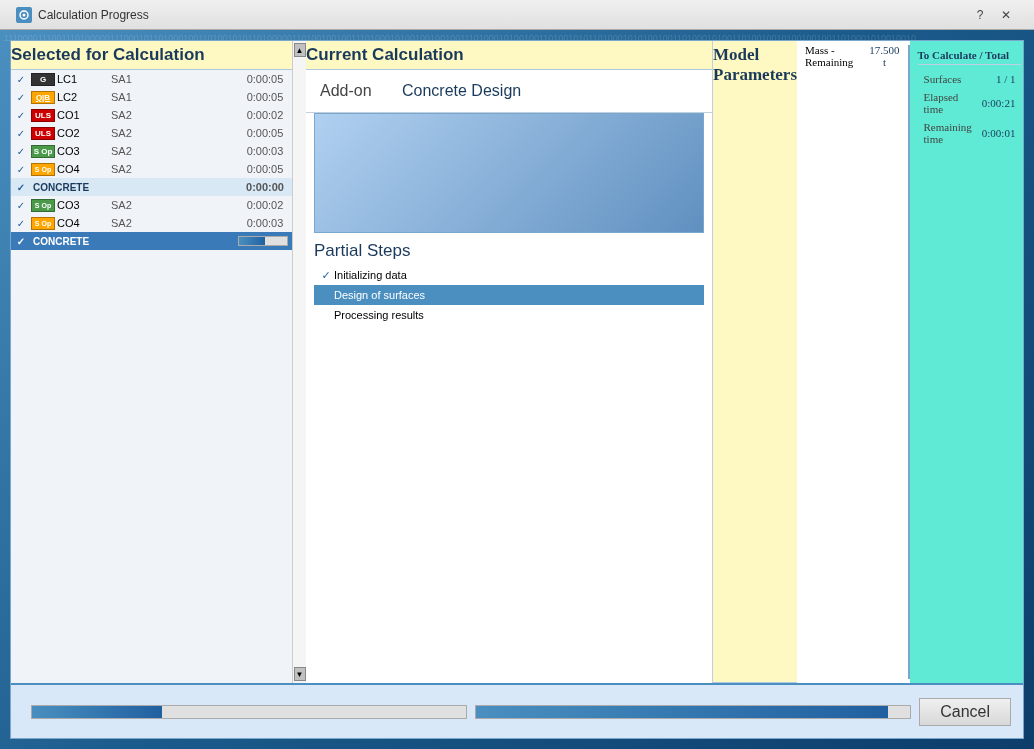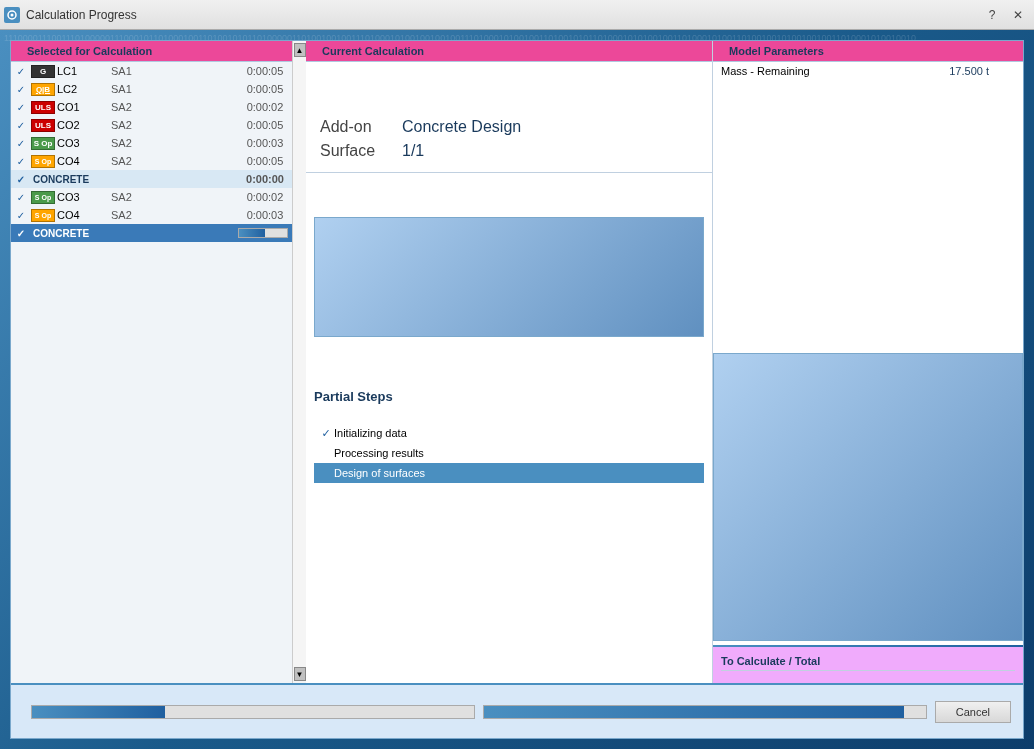--- a/index.html
+++ b/index.html
@@ -11,21 +11,21 @@
       height: 749px;
       overflow: hidden;
     }
 
     
     .titlebar {
       background: linear-gradient(to bottom, #f0f0f0, #e0e0e0);
       height: 30px;
       display: flex;
       align-items: center;
-      padding: 0 4px;
+      padding: 0 16px;
       border-bottom: 1px solid #aaa;
       justify-content: space-between;
     }
     .titlebar-left {
       display: flex;
       align-items: center;
       gap: 6px;
     }
     .titlebar-title {
       font-size: 12px;
@@ -101,24 +101,24 @@
       flex-direction: column;
     }
 
     .dialog-content {
       display: flex;
       flex: 1;
       overflow: hidden;
     }
 
     .panel-header {
-      background: #ec4899;
-      padding: 4px 16px;
+      background: #fef9c3;
+      padding: 4px 0;
       font-weight: bold;
-      font-size: 11px;
+      font-size: 17px;
       color: #1a3a5c;
       border-bottom: 1px solid #b0c8e0;
     }
 
     .calc-list {
       flex: 1;
       overflow-y: auto;
       overflow-x: hidden;
     }
 
@@ -201,21 +201,20 @@
     }
 
     
     .center-panel {
       flex: 1;
       background: white;
       border-right: 1px solid #c0d0e0;
       display: flex;
       flex-direction: column;
       overflow: hidden;
-      gap: 44px;
     }
 
     .current-calc-section {
       padding: 8px;
       border-bottom: 1px solid #c0d0e0;
     }
 
     .calc-info-table {
       width: 100%;
     }
@@ -237,24 +236,24 @@
       background: linear-gradient(135deg, #b0d0f0 0%, #6090c0 100%);
       margin: 0 8px 8px;
       height: 120px;
       border: 1px solid #7aa8cc;
     }
 
     .partial-steps-section {
       padding: 0 8px 8px;
     }
     .partial-steps-header {
-      font-weight: bold;
-      font-size: 13px;
-      color: #1a3a5c;
-      margin-bottom: 19px;
+      font-weight: normal;
+      font-size: 17px;
+      color: #1a3a5c;
+      margin-bottom: 4px;
     }
     .step-item {
       display: flex;
       align-items: center;
       height: 20px;
       padding: 0 4px;
       font-size: 11px;
       cursor: pointer;
     }
     .step-item.active {
@@ -268,22 +267,23 @@
       font-size: 11px;
     }
     .step-item.active .step-check { color: white; }
     .step-label { flex: 1; }
 
     
     .right-panel {
       width: 310px;
       background: white;
       display: flex;
-      flex-direction: column;
-      overflow: hidden;
+      flex-direction: row;
+      overflow: hidden;
+      font-family: Liberation Serif, serif;
     }
 
     .model-params-section {
       padding: 0;
       flex: 1;
     }
 
     .model-params-table {
       width: 100%;
       border-collapse: collapse;
@@ -300,21 +300,21 @@
     .blue-box-right {
       background: linear-gradient(135deg, #b0d0f0 0%, #6090c0 100%);
       margin: 4px 0;
       flex: 1;
       border: 1px solid #7aa8cc;
       min-height: 200px;
     }
 
     .to-calculate-section {
       padding: 8px;
-      background: #f0abfc;
+      background: #5eead4;
     }
 
     .to-calc-header {
       font-weight: bold;
       font-size: 11px;
       color: #1a3a5c;
       margin-bottom: 4px;
       padding-bottom: 3px;
       border-bottom: 1px solid #c0d0e0;
     }
@@ -362,21 +362,21 @@
     }
     .bottom-prog-fill {
       height: 100%;
       background: linear-gradient(to right, #4a8fc0, #2060a0);
     }
 
     .cancel-btn {
       background: linear-gradient(to bottom, #f0f0f0, #d8d8d8);
       border: 1px solid #aaa;
       padding: 4px 20px;
-      font-size: 11px;
+      font-size: 16px;
       cursor: pointer;
       color: #333;
       min-width: 75px;
     }
 
     
     .section-divider {
       height: 2px;
       background: linear-gradient(to right, #4a8fc0, #2060a0);
       margin: 0;
@@ -534,44 +534,40 @@
       <div class="center-panel">
         <div class="panel-header">Current Calculation</div>
 
         <div class="current-calc-section">
           <table class="calc-info-table">
             <tbody>
                 <tr>
               <td>Add-on</td>
               <td>Concrete Design</td>
             </tr>
-            <tr>
-              <td>Surface</td>
-              <td>1/1</td>
-            </tr>
           </tbody>
             </table>
         </div>
 
         <div class="blue-box"></div>
 
         <div class="partial-steps-section">
           <div class="partial-steps-header">Partial Steps</div>
 
           <div class="step-item">
             <span class="step-check">✓</span>
             <span class="step-label">Initializing data</span>
           </div>
+          <div class="step-item active">
+            <span class="step-check"></span>
+            <span class="step-label">Design of surfaces</span>
+          </div>
           <div class="step-item">
             <span class="step-check"></span>
             <span class="step-label">Processing results</span>
-          </div>
-          <div class="step-item active">
-            <span class="step-check"></span>
-            <span class="step-label">Design of surfaces</span>
           </div>
         </div>
       </div>
 
       <div class="right-panel">
         <div class="panel-header">Model Parameters</div>
 
         <div class="model-params-section">
           <table class="model-params-table">
             <tbody>
@@ -582,20 +578,36 @@
           </tbody>
             </table>
         </div>
 
         <div class="blue-box-right" style="background: linear-gradient(135deg, #a0c8e8 0%, #5080b0 50%, #2050808 100%); margin: 4px 0; flex:1;"></div>
 
         <div class="section-divider"></div>
 
         <div class="to-calculate-section">
           <div class="to-calc-header">To Calculate / Total</div>
+          <table class="to-calc-table">
+            <tbody>
+                <tr>
+              <td>Surfaces</td>
+              <td>1 / 1</td>
+            </tr>
+            <tr>
+              <td>Elapsed time</td>
+              <td>0:00:21</td>
+            </tr>
+            <tr>
+              <td>Remaining time</td>
+              <td>0:00:01</td>
+            </tr>
+          </tbody>
+            </table>
         </div>
       </div>
 
     </div>
 
     <div class="bottom-area">
       <div class="bottom-progress">
         <div class="bottom-prog-bar">
           <div class="bottom-prog-fill" style="width:30%"></div>
         </div>

